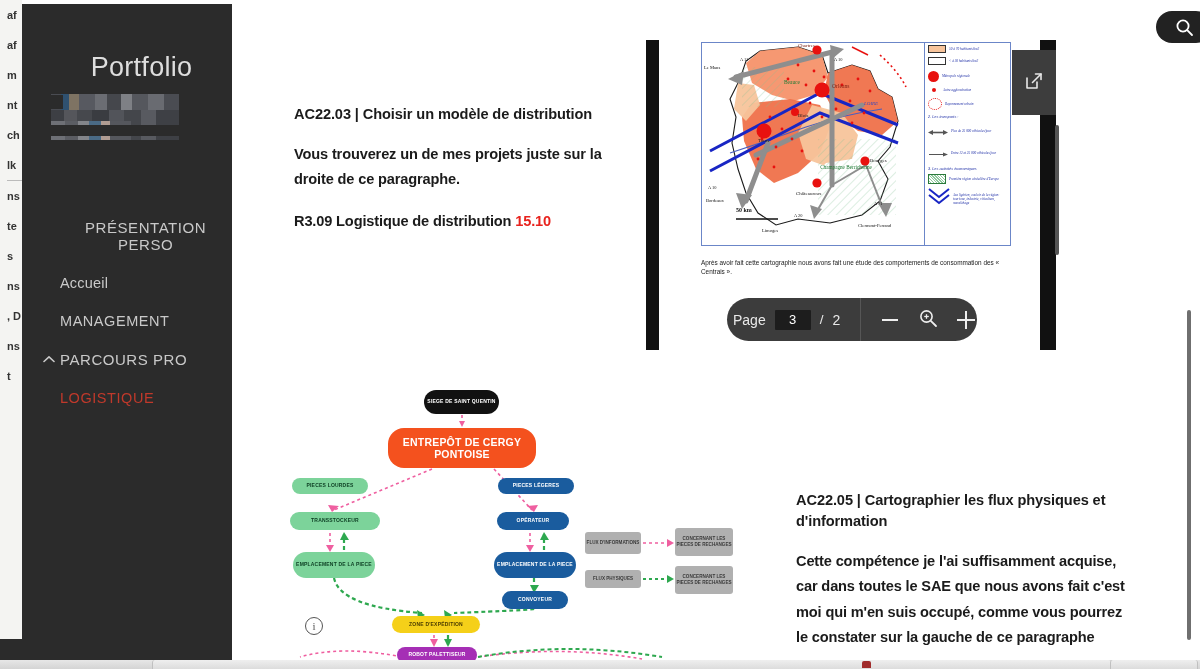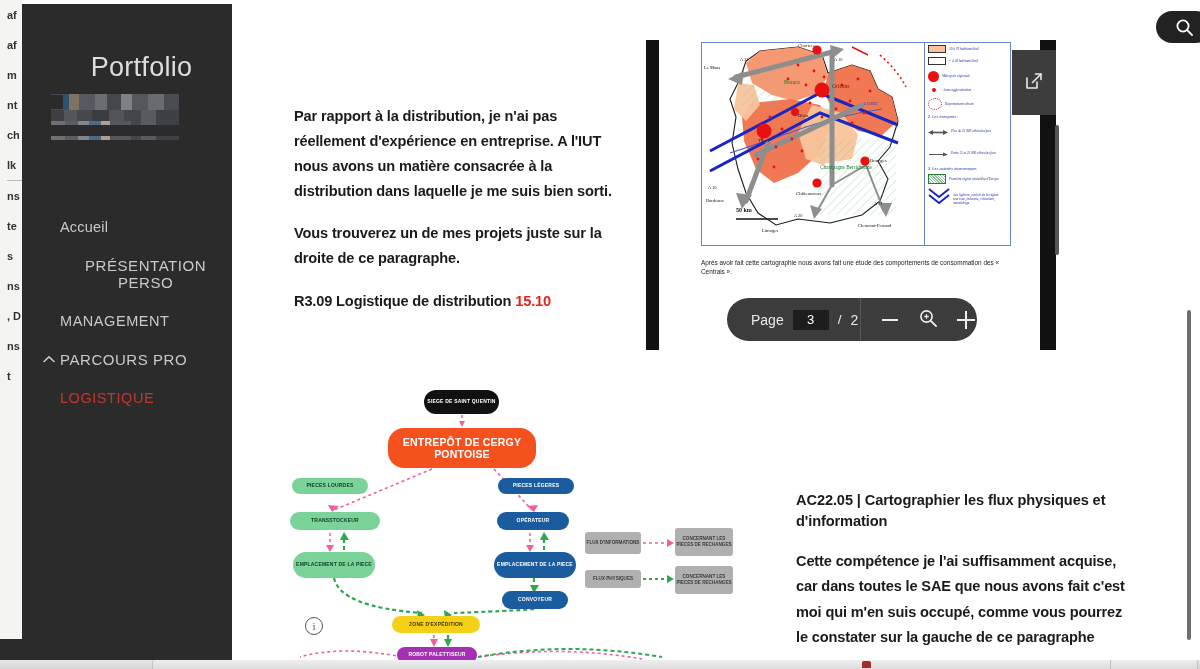--- a/index.html
+++ b/index.html
@@ -158,21 +158,21 @@
     font-size:6.4px; line-height:1.45; color:#1a1a1a;
     font-family:"Liberation Sans", sans-serif;
   }
 
   
   .page-nav{
     position:absolute; left:68px; top:258px; width:250px; height:43px;
     background:#3c3c3c; border-radius:22px; display:flex; align-items:center;
     color:#fff;
   }
-  .pn-left{ display:flex; align-items:center; gap:9px; padding-left:24px; width:148px; }
+  .pn-left{ display:flex; align-items:center; gap:9px; padding-left:6px; width:148px; }
   .pn-label{ font-size:14px; color:#e9e9e9; }
   .pn-box{
     background:#1d1d1d; color:#fff; font-size:13px; width:36px; height:20px;
     display:flex; align-items:center; justify-content:center; border-radius:1px;
     cursor:text;
   }
   .pn-slash{ font-size:13.5px; color:#e9e9e9; }
   .pn-total{ font-size:14px; color:#e9e9e9; }
   .pn-div{ width:1px; height:43px; background:#565656; }
   .pn-right{ display:flex; align-items:center; gap:16px; padding-left:18px; }
@@ -272,27 +272,27 @@
 
   <div class="sidebar">
     <div class="brand">Portfolio</div>
     <div class="redacted-wrap">
       <div class="redacted"></div>
     </div>
     <div class="redacted-mask"></div>
     <div class="redacted-mask2"></div>
 
     <div class="nav">
+      <div class="nav-item top">
+        <span class="spacer"></span>
+        <span>PRÉSENTATION PERSO</span>
+      </div>
       <div class="nav-item top accueil">
         <span class="spacer"></span>
         <span>Accueil</span>
-      </div>
-      <div class="nav-item top">
-        <span class="spacer"></span>
-        <span>PRÉSENTATION PERSO</span>
       </div>
       <div class="nav-item sub">
         <span>MANAGEMENT</span>
       </div>
       <div class="nav-item top">
         <span class="chev">
           <svg width="12" height="8" viewBox="0 0 12 8">
               <path d="M1 6.5 L6 1.8 L11 6.5" stroke="#c9c9c9" stroke-width="1.6" fill="none" stroke-linecap="round" stroke-linejoin="round"></path>
             </svg>
         </span>
@@ -313,21 +313,21 @@
           <line x1="12.2" y1="12.2" x2="17" y2="17" stroke="#fff" stroke-width="1.8" stroke-linecap="round"></line>
         </svg>
       </span>
     </div>
 
     <div class="scroll-track">
       <div class="scroll-thumb"></div>
     </div>
 
     <div class="text-col-1">
-      <div class="ac-para">Par rapport à la distribution, je n'ai pas réellement d'expérience en entreprise. A l'IUT nous avons un matière consacrée à la distribution dans laquelle je me suis bien sorti.</div>
+      <div class="ac-title">AC22.03 | Choisir un modèle de distribution</div>
       <div class="ac-para">Vous trouverez un de mes projets juste sur la droite de ce paragraphe.</div>
       <div class="ac-para">
         <span>R3.09 Logistique de distribution</span>
         <span class="hl">15.10</span>
       </div>
     </div>
 
     <div class="pdf-panel">
       <div class="pdf-bar-l"></div>
       <div class="pdf-bar-r"></div>

